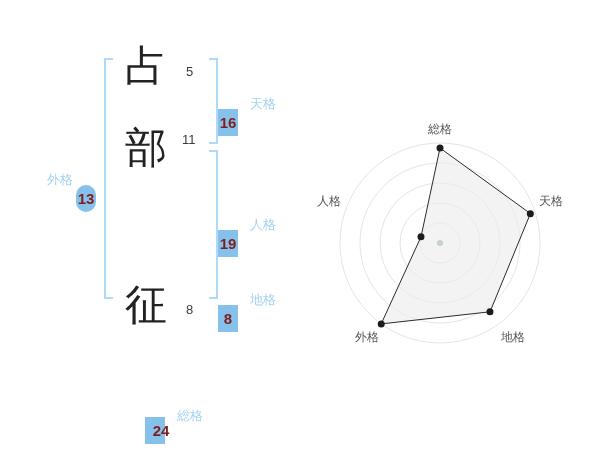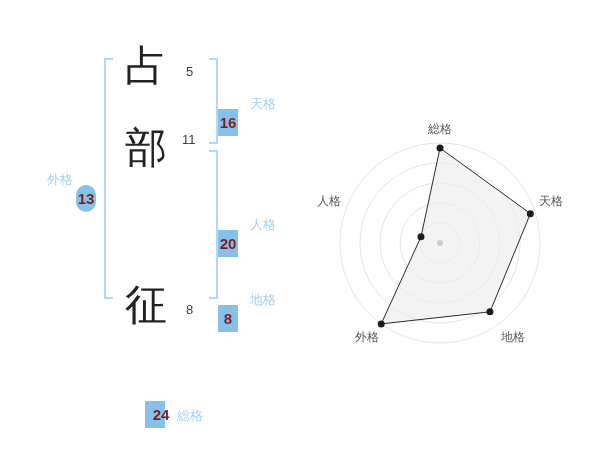--- a/index.html
+++ b/index.html
@@ -61,27 +61,27 @@
   <span class="stroke-num" style="left:182px; top:132px;">11</span>
 
   <div class="kanji" style="left:122px; top:283px;">征</div>
   <span class="stroke-num" style="left:186px; top:302px;">8</span>
 
   <div class="bracket bracket-right bracket-tenkaku"></div>
   <div class="value-box" style="left:218px; top:88px;">16</div>
   <span class="cat-label" style="left:250px; top:95px;">天格</span>
 
   <div class="bracket bracket-right bracket-jinkaku"></div>
-  <div class="value-box" style="left:218px; top:209px;">20</div>
+  <div class="value-box" style="left:218px; top:209px;">19</div>
   <span class="cat-label" style="left:250px; top:216px;">人格</span>
 
   <div class="value-box" style="left:218px; top:284px;">8</div>
   <span class="cat-label" style="left:250px; top:291px;">地格</span>
 
-  <div class="value-box" style="left:145px; top:380px;padding-left:12px;">24</div>
+  <div class="value-box" style="left:145px; top:396px;padding-left:12px;">24</div>
   <span class="cat-label" style="left:177px; top:407px;">総格</span>
 
   <svg id="radar-svg" width="270" height="255" viewBox="0 0 270 255">
       <circle cx="130" cy="128" r="20" class="ring"></circle>
       <circle cx="130" cy="128" r="40" class="ring"></circle>
       <circle cx="130" cy="128" r="60" class="ring"></circle>
       <circle cx="130" cy="128" r="80" class="ring"></circle>
       <circle cx="130" cy="128" r="100" class="ring"></circle>
       <polygon points="130.0,33.0 220.4,98.6 180.0,196.8 71.2,208.9 111.0,121.8" fill="#ededed" fill-opacity="0.65" stroke="#2b2b2b" stroke-width="1"></polygon>
       <circle cx="130" cy="33" r="3.5" fill="#1c1c1c"></circle>

